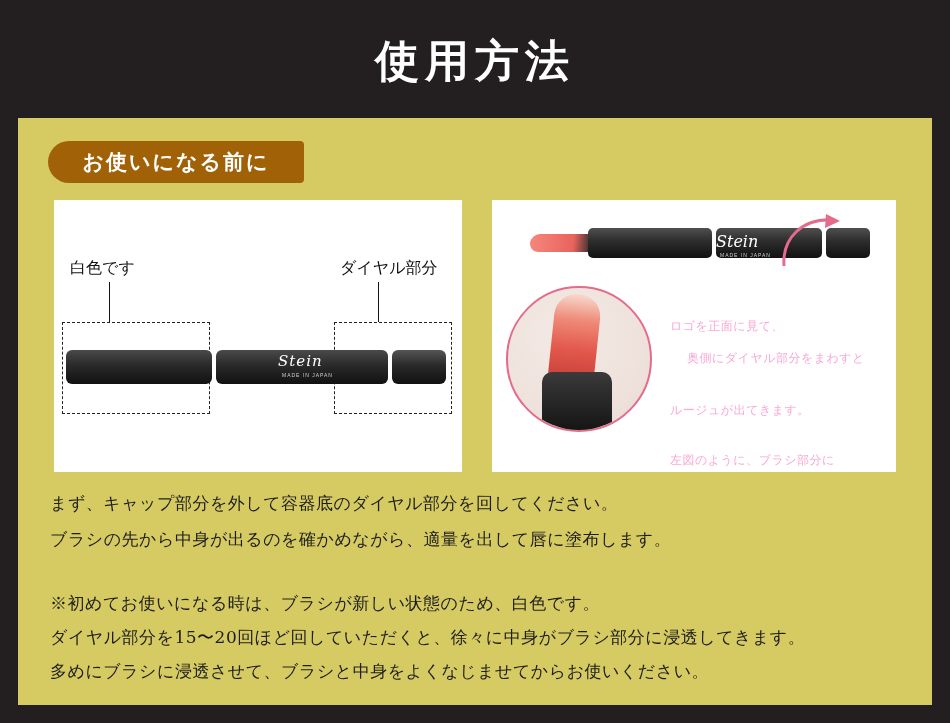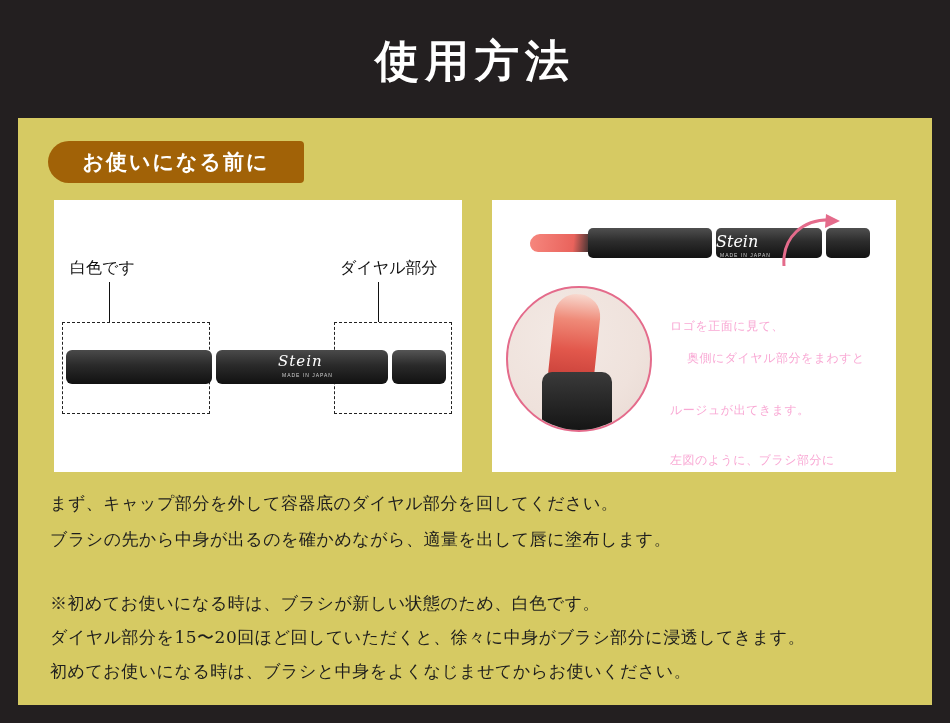--- a/index.html
+++ b/index.html
@@ -340,15 +340,15 @@
   <div class="r-text" id="r-text-0">ロゴを正面に見て、</div>
   <div class="r-text" id="r-text-1">奥側にダイヤル部分をまわすと</div>
   <div class="r-text" id="r-text-2">左図のように、ブラシ部分に</div>
   <div class="r-text" id="r-text-3">ルージュが出てきます。</div>
 
   <div class="body-line" id="body-0">まず、キャップ部分を外して容器底のダイヤル部分を回してください。</div>
   <div class="body-line" id="body-1">ブラシの先から中身が出るのを確かめながら、適量を出して唇に塗布します。</div>
 
   <div class="body-line" id="note-0">※初めてお使いになる時は、ブラシが新しい状態のため、白色です。</div>
   <div class="body-line" id="note-1">ダイヤル部分を15〜20回ほど回していただくと、徐々に中身がブラシ部分に浸透してきます。</div>
-  <div class="body-line" id="note-2">初めてお使いになる時は、ブラシと中身をよくなじませてからお使いください。</div>
+  <div class="body-line" id="note-2">多めにブラシに浸透させて、ブラシと中身をよくなじませてからお使いください。</div>
 
 </div>
 
 </body></html>

